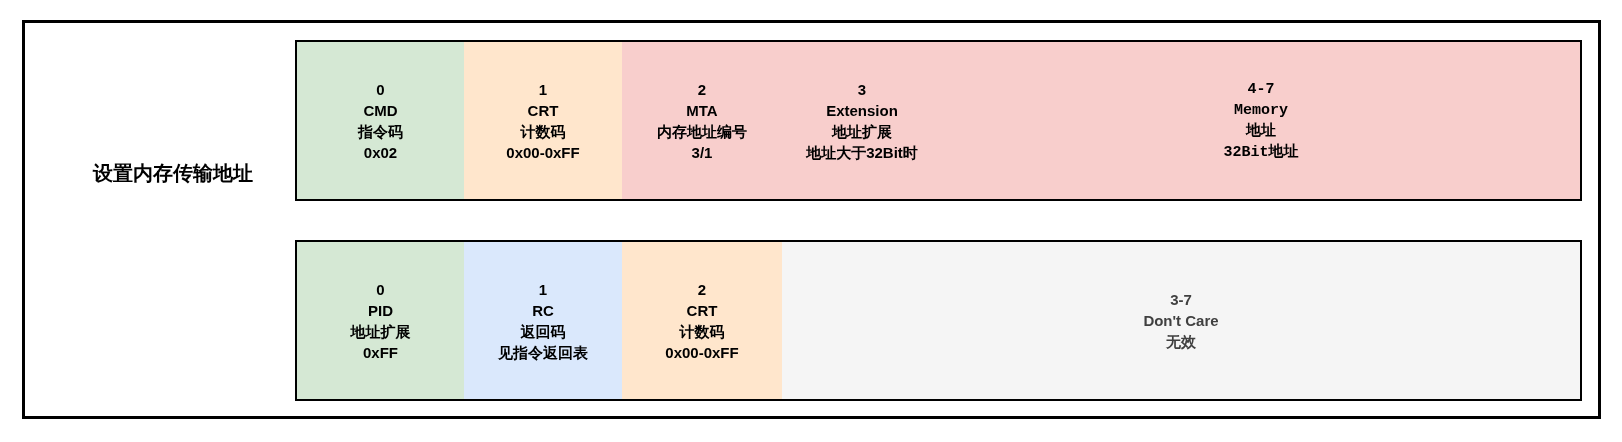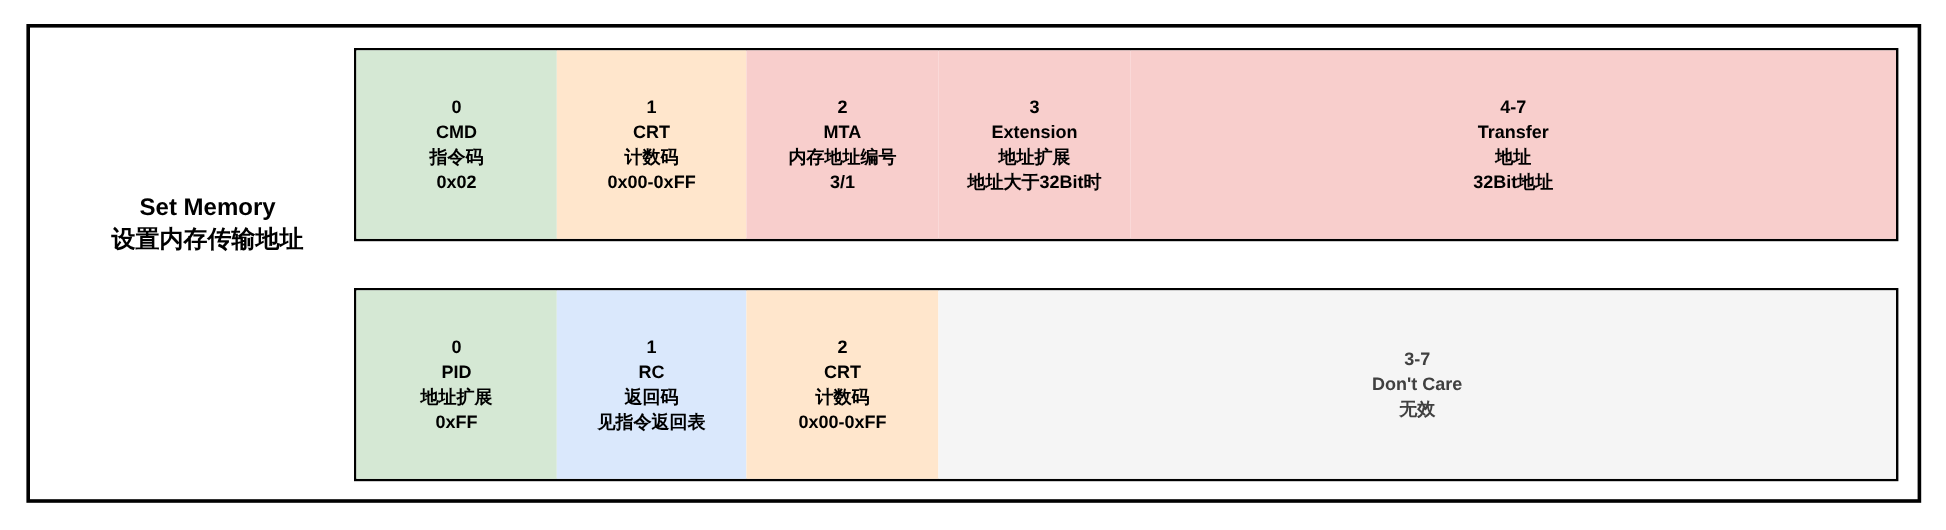--- a/index.html
+++ b/index.html
@@ -66,21 +66,20 @@
   }
   .cell span { display: block; white-space: nowrap; }
 </style>
 </head>
 <body>
 
 <div class="canvas">
   <div class="frame"></div>
 
   <div class="figure-label">
-    <div>Set Memory</div>
     <div>设置内存传输地址</div>
   </div>
 
   <div class="byte-row request">
       <div class="cell" style="background: rgb(213, 232, 212); color: rgb(0, 0, 0); flex: 0 0 167px;">
         <span>0</span>
         <span>CMD</span>
         <span>指令码</span>
         <span>0x02</span>
       </div>
@@ -95,23 +94,23 @@
         <span>MTA</span>
         <span>内存地址编号</span>
         <span>3/1</span>
       </div>
       <div class="cell" style="background: rgb(248, 206, 204); color: rgb(0, 0, 0); flex: 0 0 160px;">
         <span>3</span>
         <span>Extension</span>
         <span>地址扩展</span>
         <span>地址大于32Bit时</span>
       </div>
-      <div class="cell" style="background: rgb(248, 206, 204); color: rgb(0, 0, 0); flex: 1 1 auto;">
+      <div class="cell" style="background: rgb(248, 206, 204); color: rgb(0, 0, 0); flex: 1 1 auto; font-family: Liberation Mono, monospace;">
         <span>4-7</span>
-        <span>Transfer</span>
+        <span>Memory</span>
         <span>地址</span>
         <span>32Bit地址</span>
       </div>
     </div>
   <div class="byte-row response">
       <div class="cell" style="background: rgb(213, 232, 212); color: rgb(0, 0, 0); flex: 0 0 167px;">
         <span>0</span>
         <span>PID</span>
         <span>地址扩展</span>
         <span>0xFF</span>

